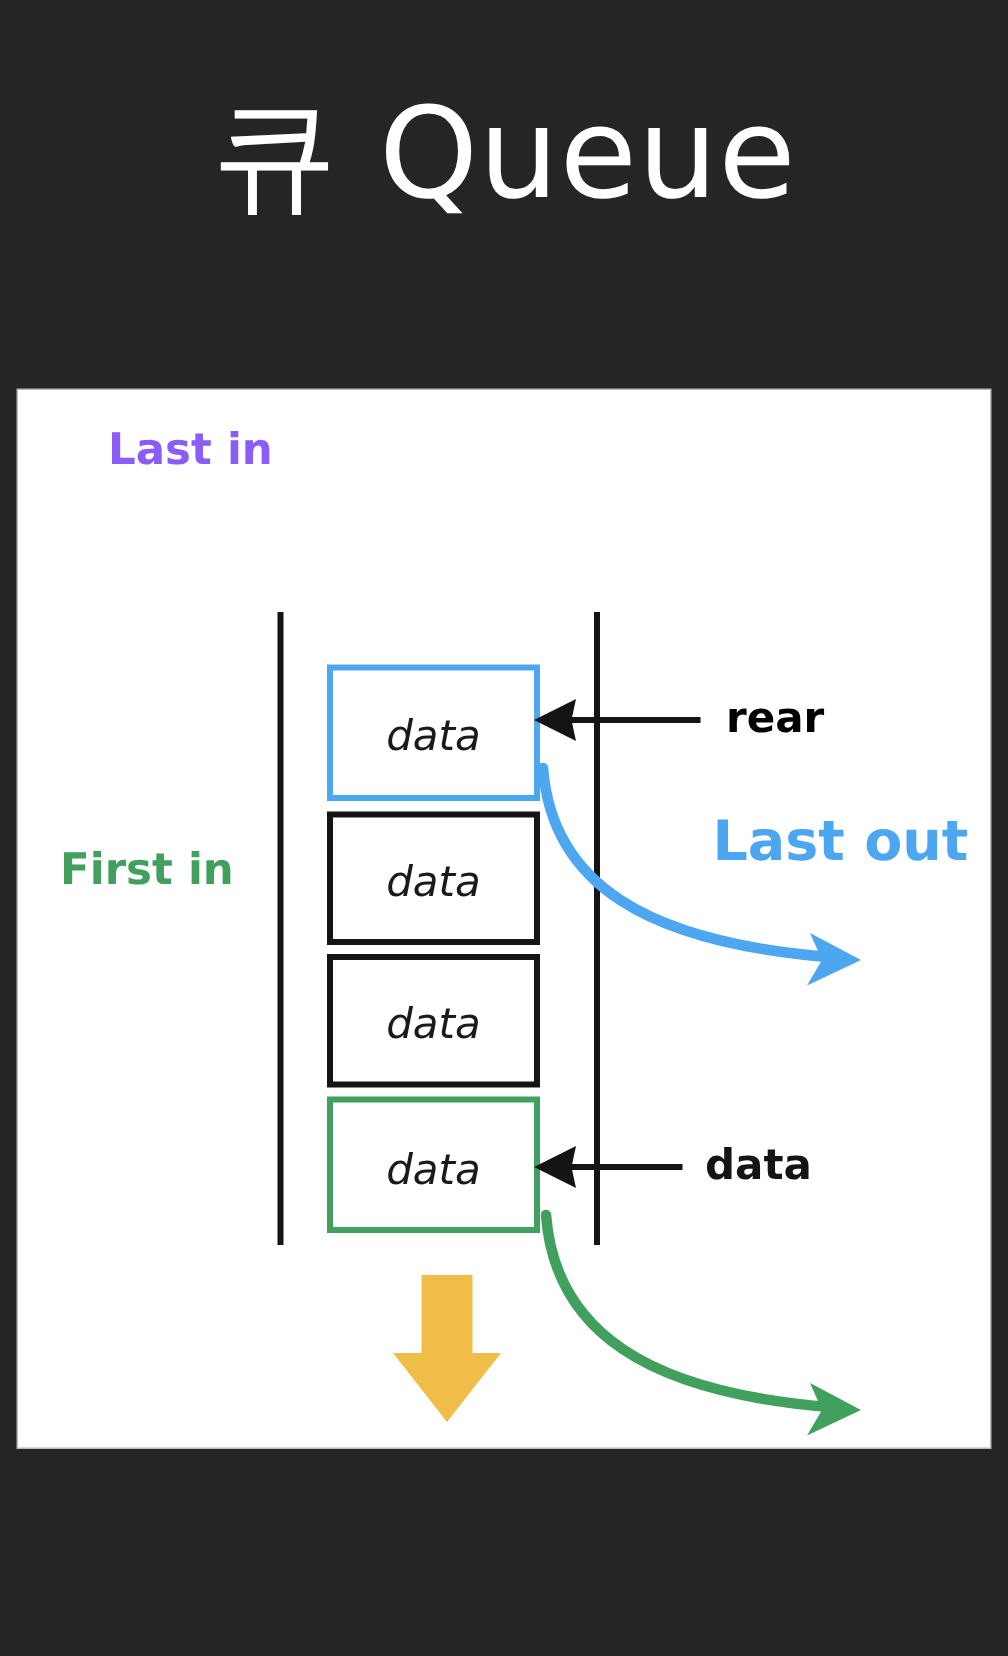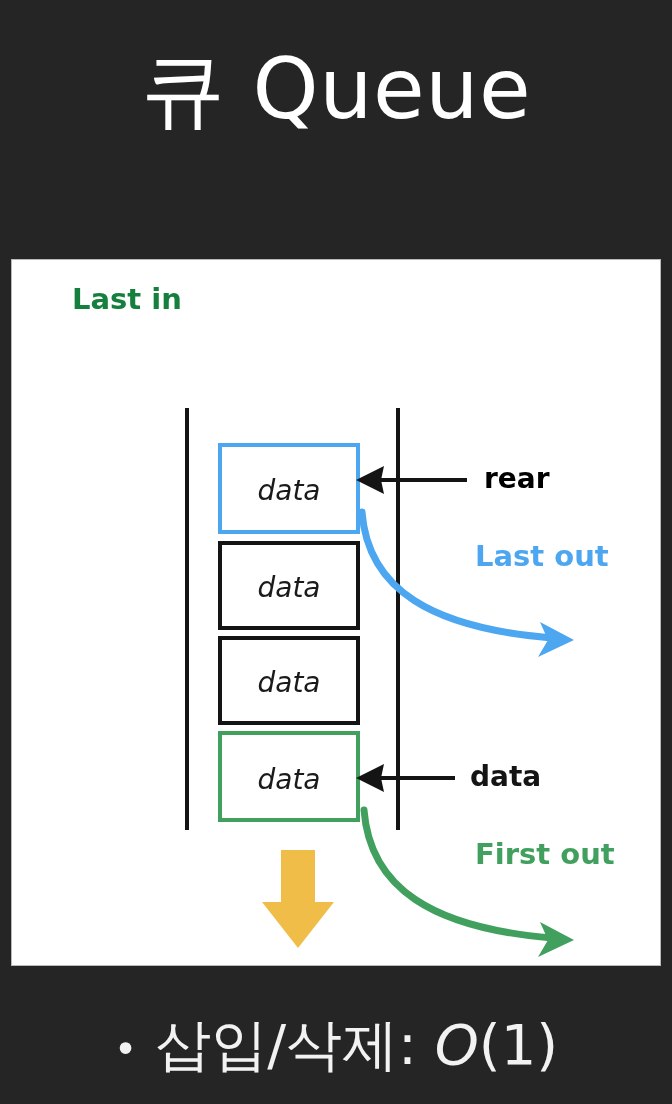--- a/index.html
+++ b/index.html
@@ -17,21 +17,21 @@
   }
 
   
   #title-bar {
     position: absolute;
     left: 0;
     top: 34px;
     width: 672px;
     height: 110px;
     display: flex;
-    align-items: center;
+    align-items: flex-end;
     justify-content: center;
   }
   #title-text {
     color: #ffffff;
     font-size: 84px;
     line-height: 1;
     font-weight: 400;
     letter-spacing: 0.5px;
     white-space: nowrap;
     font-family: "DejaVu Sans", "Liberation Sans", sans-serif;
@@ -58,21 +58,21 @@
 
   
   .diag-label {
     position: absolute;
     white-space: nowrap;
     font-weight: bold;
     font-family: "DejaVu Sans", "Liberation Sans", sans-serif;
   }
   #label-last-in   { left: 60px;  top: 22px;  font-size: 29px; }
   #label-first-in  { left: 28px;  top: 302px; font-size: 29px; }
-  #label-last-out  { left: 463px; top: 279px; font-size: 29px; }
+  #label-last-out  { left: 463px; top: 279px; font-size: 37px; }
   #label-first-out { left: 463px; top: 577px; font-size: 29px; }
   #label-rear      { left: 472px; top: 202px; font-size: 28px; color: #000000; }
   #label-front     { left: 458px; top: 500px; font-size: 28px; color: #141414; }
 
   .box-text {
     position: absolute;
     width: 138px;
     text-align: center;
     font-size: 28px;
     color: #1a1a1a;
@@ -141,38 +141,32 @@
         <path d="M 352 550 C 358 628, 420 668, 540 678" fill="none" stroke="#42a05f" stroke-width="7" stroke-linecap="round"></path>
         <polygon points="562,680 528,662 536,680 526,697" fill="#42a05f"></polygon>
       </g>
 
       <g>
         <rect x="269" y="590" width="34" height="55" fill="#f0be48"></rect>
         <polygon points="250,642 322,642 286,688" fill="#f0be48"></polygon>
       </g>
     </svg>
 
-    <div class="diag-label" id="label-last-in" style="color:#15803d">Last in</div>
+    <div class="diag-label" id="label-last-in" style="color:#8b5cf6">Last in</div>
 
+    <div class="diag-label" id="label-first-in" style="color:#42a05f">First in</div>
 
     <div class="diag-label" id="label-last-out" style="color:#4da6f0">Last out</div>
 
-    <div class="diag-label" id="label-first-out" style="color:#42a05f">First out</div>
 
     <div class="diag-label" id="label-rear">rear</div>
 
     <div class="diag-label" id="label-front">data</div>
 
     <div class="box-text" style="left:208px; top:214px;">data</div>
     <div class="box-text" style="left:208px; top:311px;">data</div>
     <div class="box-text" style="left:208px; top:406px;">data</div>
     <div class="box-text" style="left:208px; top:503px;">data</div>
 
   </div>
 
-  <div id="caption">
-    <div id="caption-text">
-      <span class="bullet">•</span>
-      <span>삽입/삭제: </span><span class="bigO">O</span><span>(1)</span>
-    </div>
-  </div>
 
 </div>
 
 </body></html>

